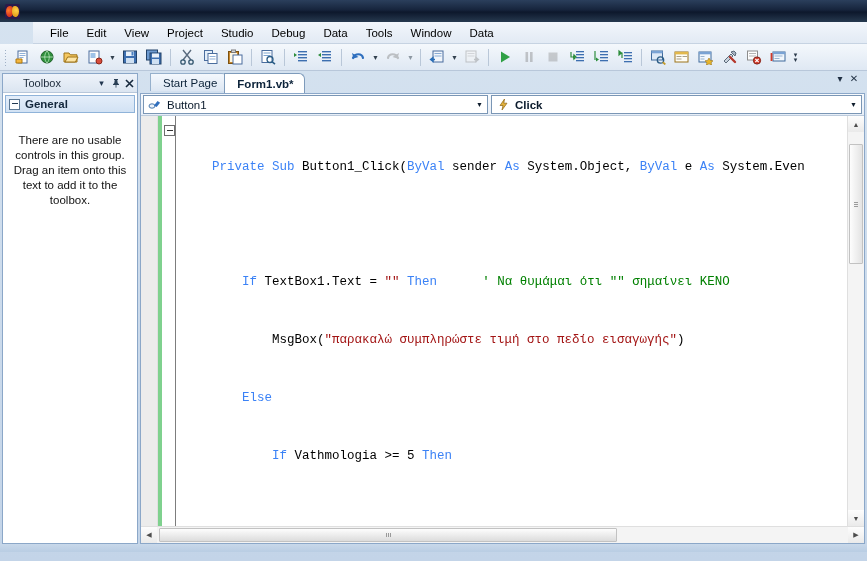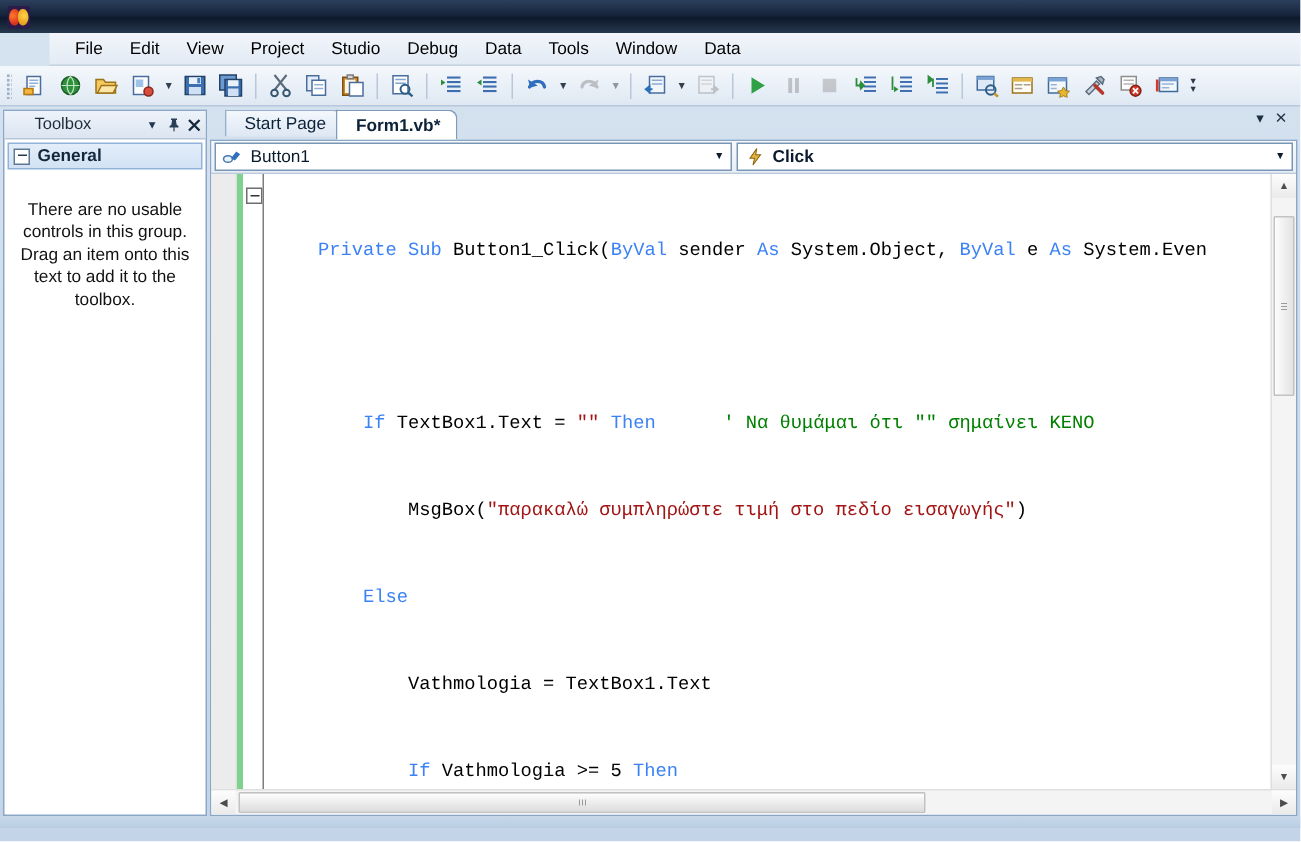--- a/index.html
+++ b/index.html
@@ -726,21 +726,20 @@
           <div class="outline-margin">
             <div class="collapse-box"></div>
           </div>
 
           <div class="code-text">
             <div class="ln">    <span class="kw">Private</span> <span class="kw">Sub</span> Button1_Click(<span class="kw">ByVal</span> sender <span class="kw">As</span> System.Object, <span class="kw">ByVal</span> e <span class="kw">As</span> System.Even</div>
             <div class="ln"> </div>
             <div class="ln">        <span class="kw">If</span> TextBox1.Text = <span class="str">""</span> <span class="kw">Then</span>      <span class="cmt">' Να θυμάμαι ότι "" σημαίνει ΚΕΝΟ</span></div>
             <div class="ln">            MsgBox(<span class="str">"παρακαλώ συμπληρώστε τιμή στο πεδίο εισαγωγής"</span>)</div>
             <div class="ln">        <span class="kw">Else</span></div>
-            <div class="ln">            Vathmologia = TextBox1.Text</div>
             <div class="ln">            <span class="kw">If</span> Vathmologia &gt;= 5 <span class="kw">Then</span></div>
             
             
             
             
             
             
             
             
             

